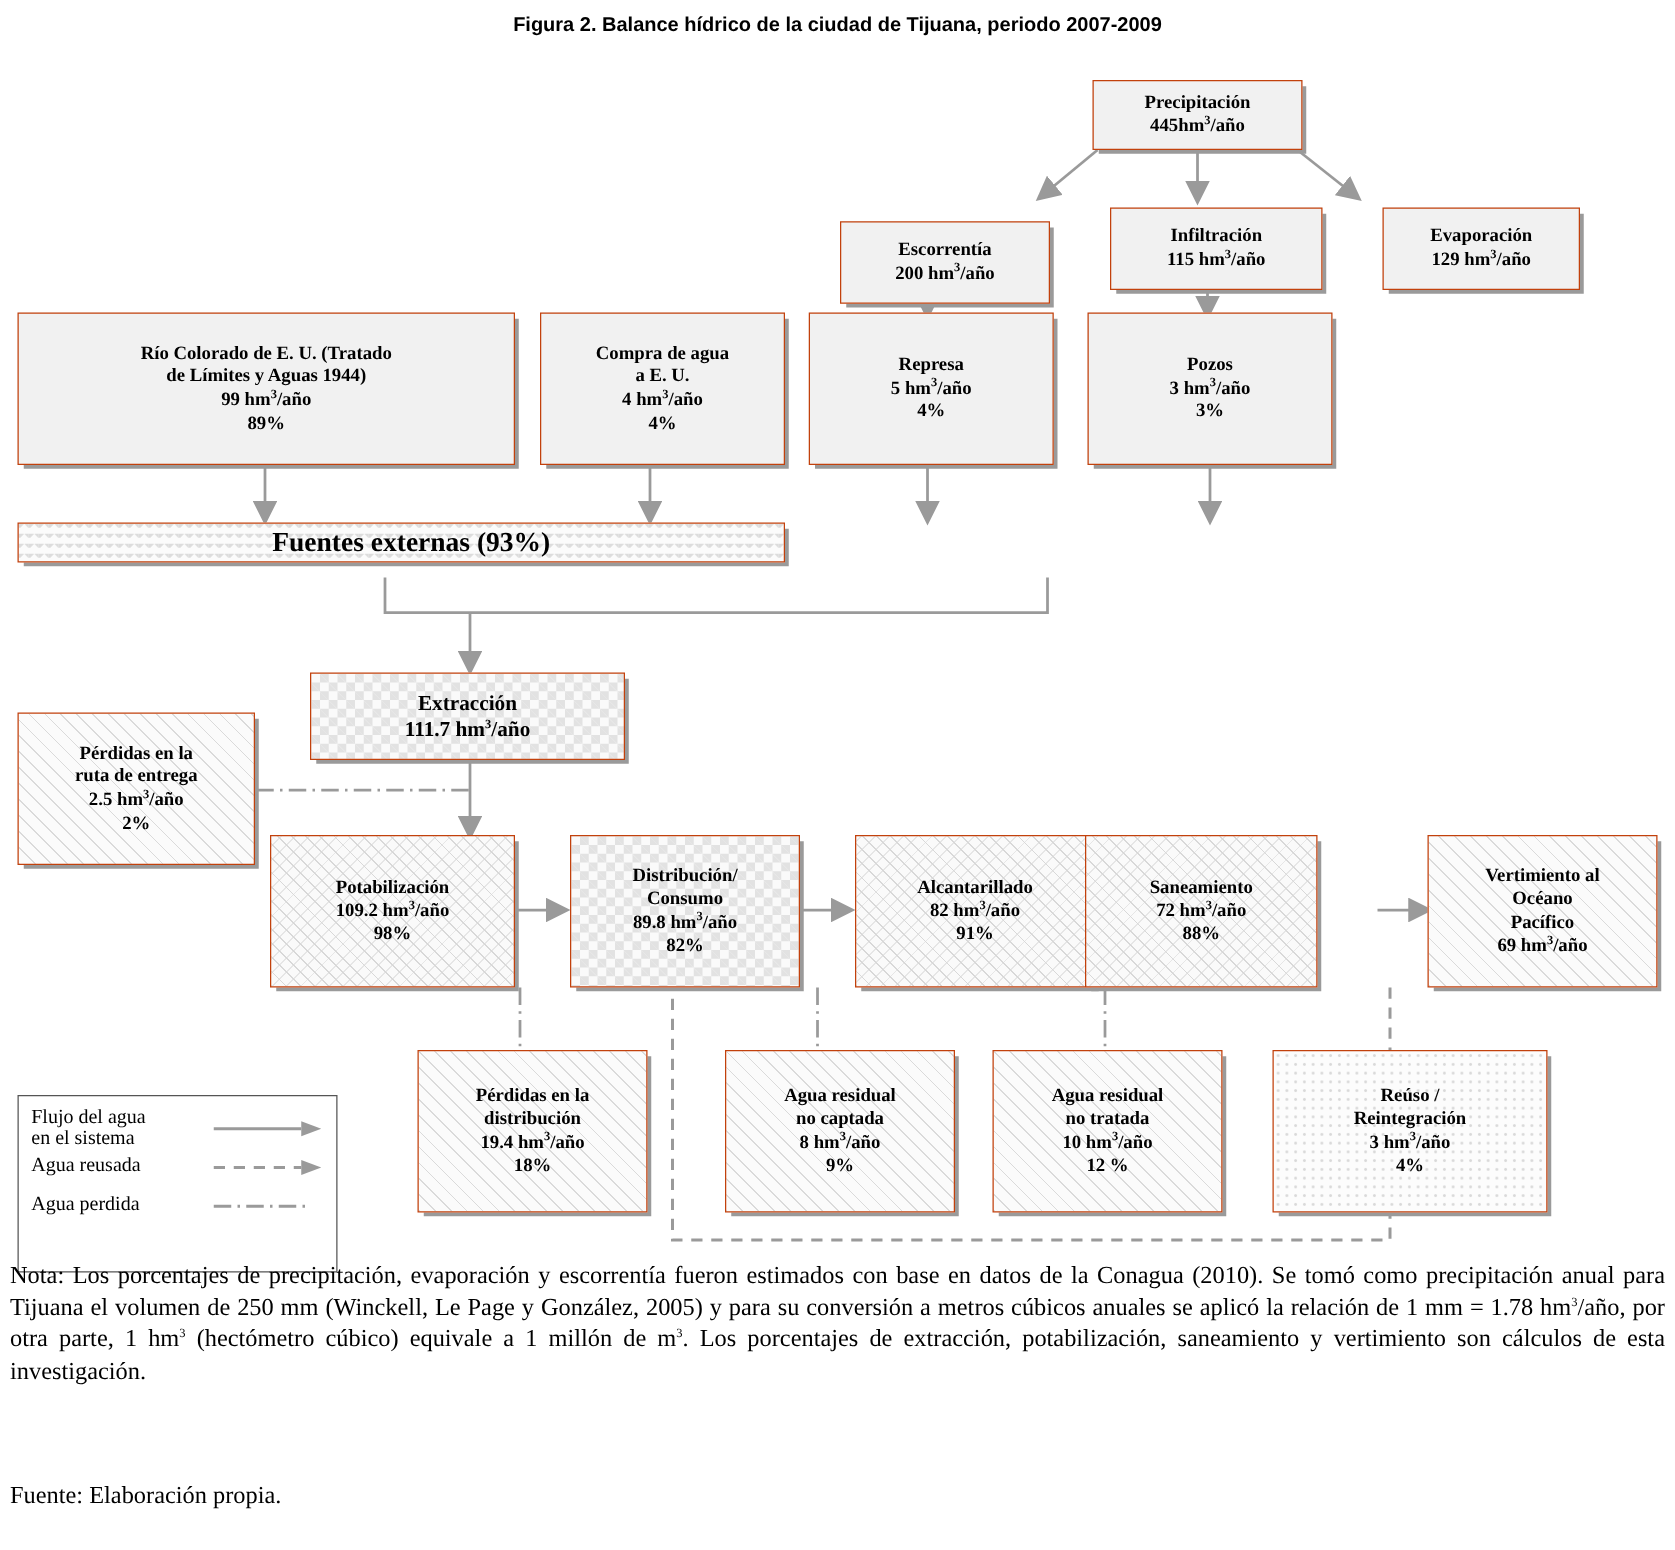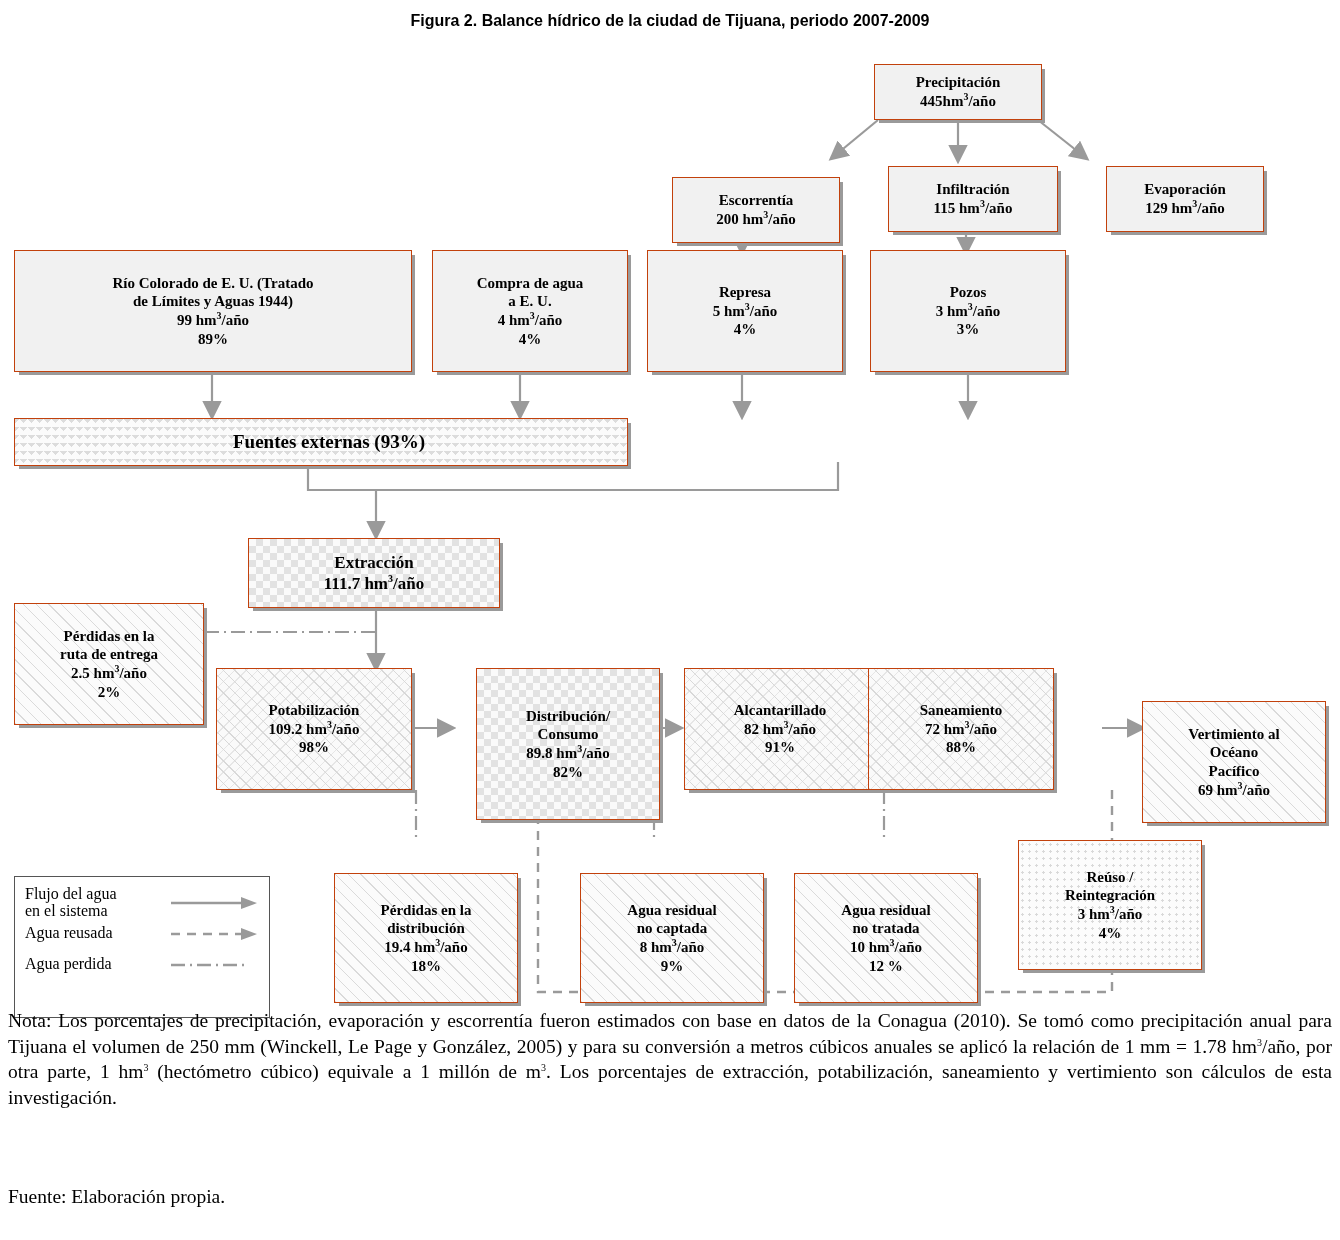--- a/index.html
+++ b/index.html
@@ -46,21 +46,20 @@
     background-color:#fafafa;
     background-image:
       linear-gradient(45deg,#e2e2e2 25%,transparent 25%,transparent 75%,#e2e2e2 75%),
       linear-gradient(45deg,#e2e2e2 25%,transparent 25%,transparent 75%,#e2e2e2 75%);
     background-size:14px 14px;
     background-position:0 0,7px 7px;
   }
   .pat-diag{
     background-color:#fbfbfb;
     background-image:repeating-linear-gradient(45deg,#dadada 0 1px,transparent 1px 9px);
-    margin-top:33px;
   }
   .pat-diag-dense{
     background-color:#fafafa;
     background-image:
       repeating-linear-gradient(45deg,#d8d8d8 0 1px,transparent 1px 8px),
       repeating-linear-gradient(-45deg,#e6e6e6 0 1px,transparent 1px 8px);
   }
   .pat-dots{
     background-color:#fcfcfc;
     background-image:radial-gradient(#d9d9d9 1px, transparent 1.2px);
@@ -165,36 +164,36 @@
   <div class="box pat-plain" style="left:432px;top:250px;width:196px;height:122px;">
     <span class="lbl">Compra de agua<br>a E. U.<br>4 hm<sup>3</sup>/año<br>4%</span>
   </div>
   <div class="box pat-plain" style="left:647px;top:250px;width:196px;height:122px;">
     <span class="lbl">Represa<br>5 hm<sup>3</sup>/año<br>4%</span>
   </div>
   <div class="box pat-plain" style="left:870px;top:250px;width:196px;height:122px;">
     <span class="lbl">Pozos<br>3 hm<sup>3</sup>/año<br>3%</span>
   </div>
 
-  <div class="box pat-zigzag" style="left:14px;top:418px;width:614px;height:48px;font-size:19px;padding-left:20px;">
+  <div class="box pat-zigzag" style="left:14px;top:418px;width:614px;height:32px;font-size:22px;padding-left:20px;">
     <span class="lbl">Fuentes externas (93%)</span>
   </div>
 
   <div class="box pat-checker" style="left:248px;top:538px;width:252px;height:70px;font-size:17px;">
     <span class="lbl">Extracción<br>111.7 hm<sup>3</sup>/año</span>
   </div>
 
   <div class="box pat-diag" style="left:14px;top:570px;width:190px;height:122px;">
     <span class="lbl">Pérdidas en la<br>ruta de entrega<br>2.5 hm<sup>3</sup>/año<br>2%</span>
   </div>
 
   <div class="box pat-diag-dense" style="left:216px;top:668px;width:196px;height:122px;">
     <span class="lbl">Potabilización<br>109.2 hm<sup>3</sup>/año<br>98%</span>
   </div>
-  <div class="box pat-checker" style="left:476px;top:668px;width:184px;height:152px;">
+  <div class="box pat-checker" style="left:456px;top:668px;width:184px;height:122px;">
     <span class="lbl">Distribución/<br>Consumo<br>89.8 hm<sup>3</sup>/año<br>82%</span>
   </div>
   <div class="box pat-diag-dense" style="left:684px;top:668px;width:192px;height:122px;">
     <span class="lbl">Alcantarillado<br>82 hm<sup>3</sup>/año<br>91%</span>
   </div>
   <div class="box pat-diag-dense" style="left:868px;top:668px;width:186px;height:122px;">
     <span class="lbl">Saneamiento<br>72 hm<sup>3</sup>/año<br>88%</span>
   </div>
   <div class="box pat-diag" style="left:1142px;top:668px;width:184px;height:122px;">
     <span class="lbl">Vertimiento al<br>Océano<br>Pacífico<br>69 hm<sup>3</sup>/año</span>
@@ -202,21 +201,21 @@
 
   <div class="box pat-diag" style="left:334px;top:840px;width:184px;height:130px;">
     <span class="lbl">Pérdidas en la<br>distribución<br>19.4 hm<sup>3</sup>/año<br>18%</span>
   </div>
   <div class="box pat-diag" style="left:580px;top:840px;width:184px;height:130px;">
     <span class="lbl">Agua residual<br>no captada<br>8 hm<sup>3</sup>/año<br>9%</span>
   </div>
   <div class="box pat-diag" style="left:794px;top:840px;width:184px;height:130px;">
     <span class="lbl">Agua residual<br>no tratada<br>10 hm<sup>3</sup>/año<br>12 %</span>
   </div>
-  <div class="box pat-dots" style="left:1018px;top:840px;width:184px;height:130px;">
+  <div class="box pat-dots" style="left:1018px;top:840px;width:220px;height:130px;">
     <span class="lbl">Reúso /<br>Reintegración<br>3 hm<sup>3</sup>/año<br>4%</span>
   </div>
 
   <div class="legend">
     <div class="legend-row">
       <div class="legend-text" style="white-space:pre-line;">Flujo del agua<br>en el sistema</div>
       <div class="legend-art">
         <svg width="90" height="20" viewBox="0 0 90 20">
           <g stroke="#9a9a9a" stroke-width="2.4" fill="none">
             <path d="M2,10 L72,10"></path>

